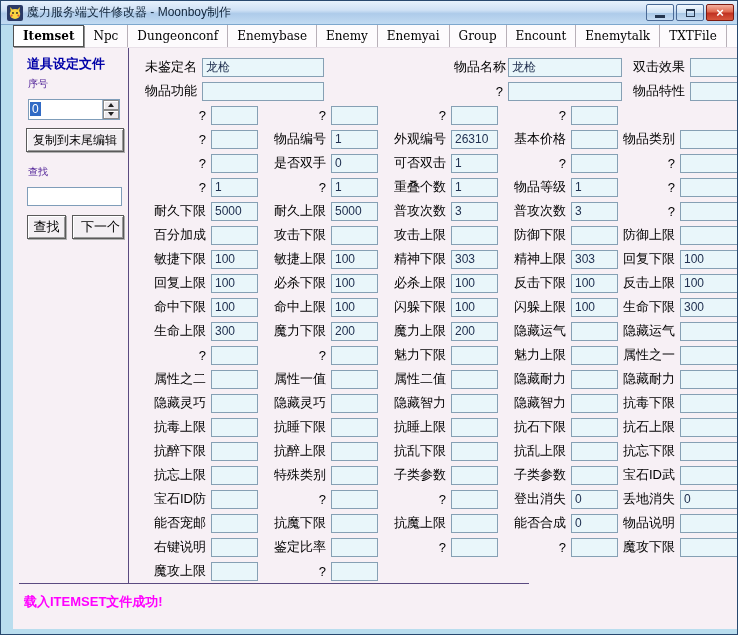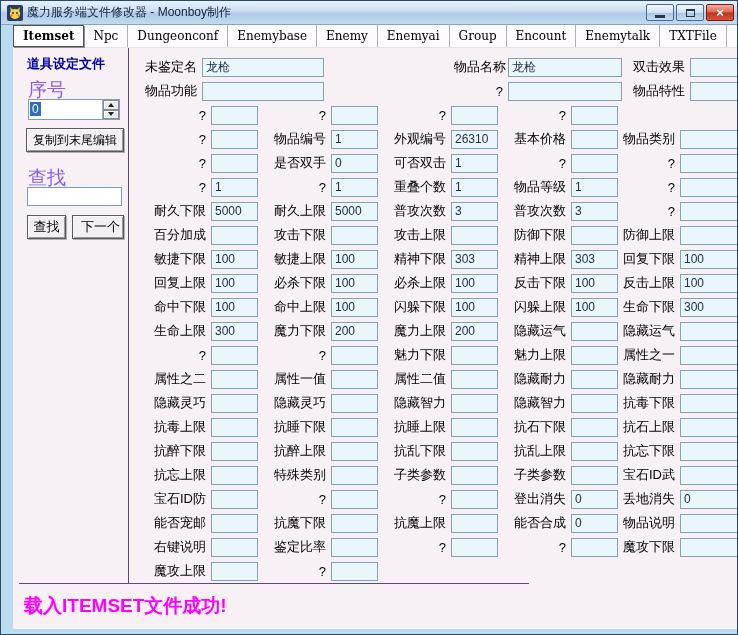--- a/index.html
+++ b/index.html
@@ -21,21 +21,21 @@
   
   .app-body{position:absolute;left:12px;top:24px;width:728px;height:604px;background:#f7f0f5;}
   
   .tabstrip{position:absolute;left:0;top:0;width:728px;height:23px;background:#fdfbfd;display:flex;align-items:stretch;border-bottom:1px solid #e8e0e8;}
   .tab{display:flex;align-items:center;justify-content:center;padding:0 9px;font-family:"DejaVu Serif","Liberation Serif",serif;
     font-size:12px;color:#000;border-right:1px solid #b8b0b8;white-space:nowrap;cursor:default;}
   .tab.active{background:#ffffff;border:1px solid #505050;box-shadow:inset 1px 1px 0 #fff, 1px 1px 0 #909090;font-weight:bold;}
   
   .sidebar{position:absolute;left:0;top:23px;width:116px;height:535px;border-right:1px solid #5a4a80;}
   .sb-title{position:absolute;left:14px;top:7px;font-size:13px;font-weight:bold;color:#0000a8;}
-  .sb-label{position:absolute;font-size:19px;color:#8b5cf6;text-align:right;}
+  .sb-label{position:absolute;font-size:10px;color:#4c1d95;text-align:right;}
   .spinner{position:absolute;left:15px;top:51px;width:92px;height:21px;background:#fff;border:1px solid #7f9db9;display:flex;}
   .spin-val{flex:1;font-size:12px;padding:2px 1px;}
   .spin-sel{background:#316ac5;color:#fff;padding:0 2px;}
   .spin-btns{width:17px;flex:none;display:flex;flex-direction:column;border-left:1px solid #9fb4c9;}
   .spin-b{flex:1;background:#ece9ec;border:1px solid #8a8a8a;box-shadow:inset 1px 1px 0 #fff;display:flex;align-items:center;justify-content:center;}
   .tri-up{width:0;height:0;border-left:3px solid transparent;border-right:3px solid transparent;border-bottom:4px solid #202020;}
   .tri-down{width:0;height:0;border-left:3px solid transparent;border-right:3px solid transparent;border-top:4px solid #202020;}
   .btn3d{background:#f3eff3;border:1px solid #5a5a5a;box-shadow:inset 1px 1px 0 #ffffff,inset -1px -1px 0 #9a9a9a,1px 1px 0 #b0b0b0;
     font-size:12px;color:#000;display:flex;align-items:center;justify-content:center;cursor:default;white-space:nowrap;}
   .copy-btn{position:absolute;left:13px;top:80px;width:98px;height:24px;}
@@ -49,21 +49,21 @@
   .flabel{flex:1;text-align:right;padding-right:5px;font-size:13px;color:#000;overflow:hidden;white-space:nowrap;}
   .finput{width:47px;height:19px;flex:none;background:#e9f6fa;border:1px solid #86a0b4;font-size:12px;color:#203050;padding:1px 3px;}
   .fcol.c4 .finput{width:58px;}
   .frow.wide .c0{width:316px;}  .frow.wide .c0 .finput{width:122px;margin-right:2px;}
   .frow.wide .c0 .flabel{flex:none;width:64px;}
   .frow.wide .c1{width:168px;justify-content:space-between;}  .frow.wide .c1 .finput{width:114px;}
   .frow.wide .c2{width:248px;}  .frow.wide .c2 .finput{width:180px;}
   
   .hline{position:absolute;left:6px;top:558px;width:510px;height:0;border-top:1px solid #5a4a80;}
   .statusrow{position:absolute;left:0;top:558px;width:728px;height:37px;}
-  .status-msg{position:absolute;left:11px;top:10px;font-size:19px;font-weight:bold;color:#ff00ff;white-space:nowrap;}
+  .status-msg{position:absolute;left:11px;top:10px;font-size:13px;font-weight:bold;color:#ff00ff;white-space:nowrap;}
   .save-btn{position:absolute;left:573px;top:3px;width:106px;height:28px;font-size:13px;}
   .save-btn u{text-decoration:underline;}
 </style>
 </head>
 <body>
 
 <div class="window">
 
   <div class="titlebar">
     <span class="app-icon">

